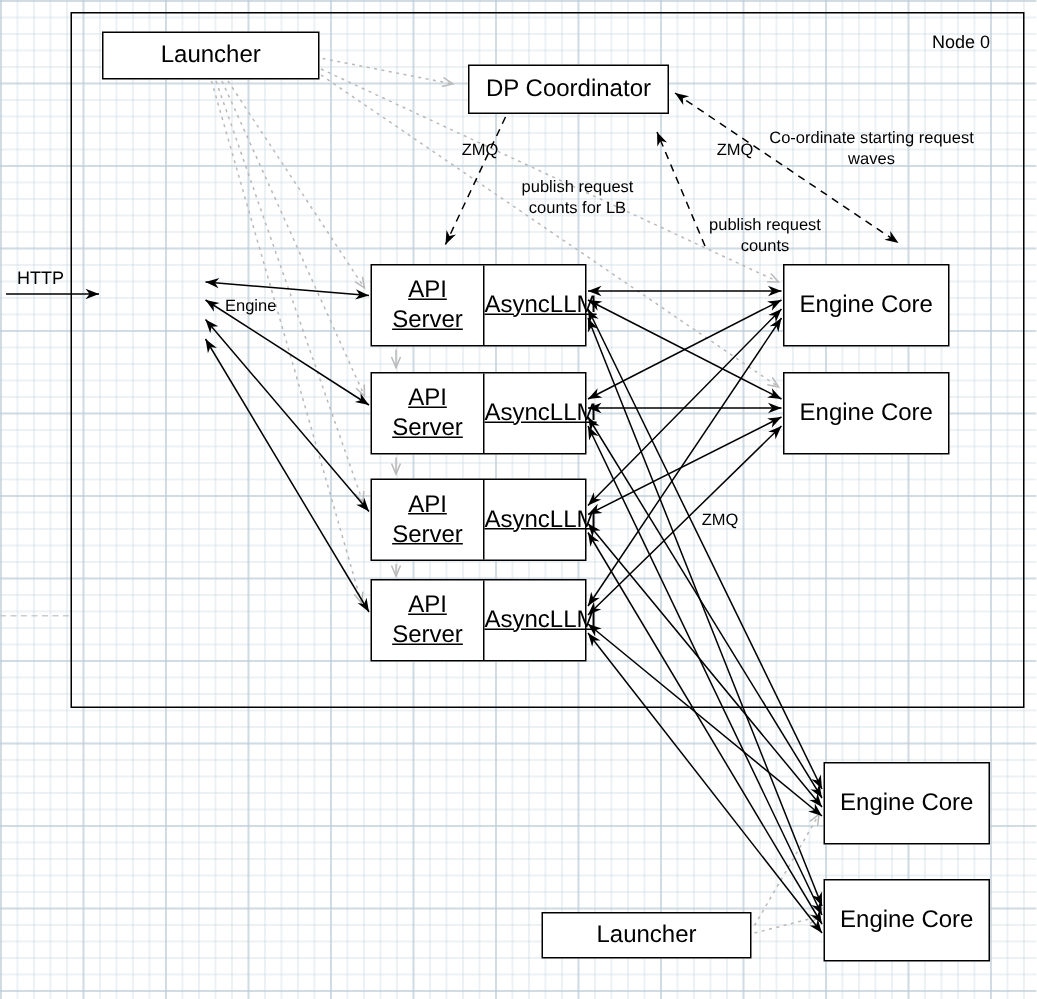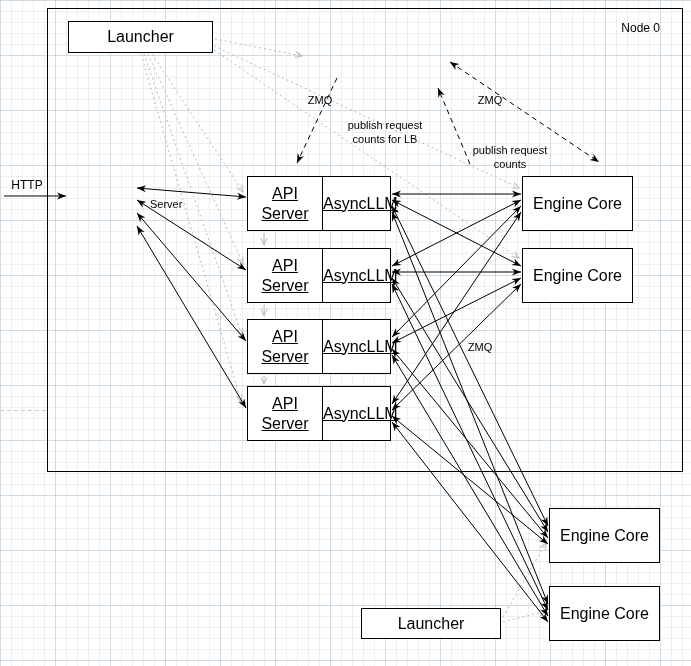--- a/index.html
+++ b/index.html
@@ -104,20 +104,21 @@
 
     <g stroke="#000" stroke-dasharray="5 4">
       <line x1="337" y1="78" x2="297" y2="163" marker-end="url(#mA)"></line>
       <line x1="470" y1="164" x2="438" y2="88" marker-end="url(#mA)"></line>
       <line x1="450" y1="62" x2="599" y2="162" marker-start="url(#mA)" marker-end="url(#mA)"></line>
     </g>
   </svg>
 
   <div class="box" style="left:68px;top:21px;width:145px;height:32px;">Launcher</div>
 
+  <div class="box" style="left:312px;top:43px;width:134px;height:33px;">DP Coordinator</div>
 
 
   <div class="box split" style="left:247px;top:176px;width:144px;height:55px;">
     <div class="cell">API Server</div>
     <div class="cell2">AsyncLLM</div>
   </div>
   <div class="box split" style="left:247px;top:248px;width:144px;height:55px;">
     <div class="cell">API Server</div>
     <div class="cell2">AsyncLLM</div>
   </div>
@@ -133,26 +134,27 @@
   <div class="box" style="left:522px;top:176px;width:111px;height:55px;">Engine Core</div>
   <div class="box" style="left:522px;top:248px;width:111px;height:55px;">Engine Core</div>
 
   <div class="box" style="left:549px;top:508px;width:111px;height:55px;">Engine Core</div>
   <div class="box" style="left:549px;top:586px;width:111px;height:55px;">Engine Core</div>
 
   <div class="box" style="left:361px;top:608px;width:140px;height:31px;">Launcher</div>
 
   <div class="lbl" style="left:8px;top:178px;width:38px;font-size:12px;text-align:center;">HTTP</div>
 
-  <div class="lbl" style="left:150px;top:198px;width:42px;text-align:left;">Server</div>
+  <div class="lbl" style="left:150px;top:198px;width:42px;text-align:left;">Engine</div>
 
   <div class="lbl" style="left:303px;top:94px;width:34px;">ZMQ</div>
 
   <div class="lbl" style="left:473px;top:94px;width:34px;">ZMQ</div>
 
   <div class="lbl" style="left:462px;top:341px;width:36px;">ZMQ</div>
 
+  <div class="lbl" style="left:497px;top:86px;width:168px;">Co-ordinate starting request waves</div>
 
   <div class="lbl" style="left:462px;top:144px;width:96px;">publish request counts</div>
 
   <div class="lbl" style="left:331px;top:119px;width:108px;">publish request counts for LB</div>
 
 </div>
 
 </body></html>

